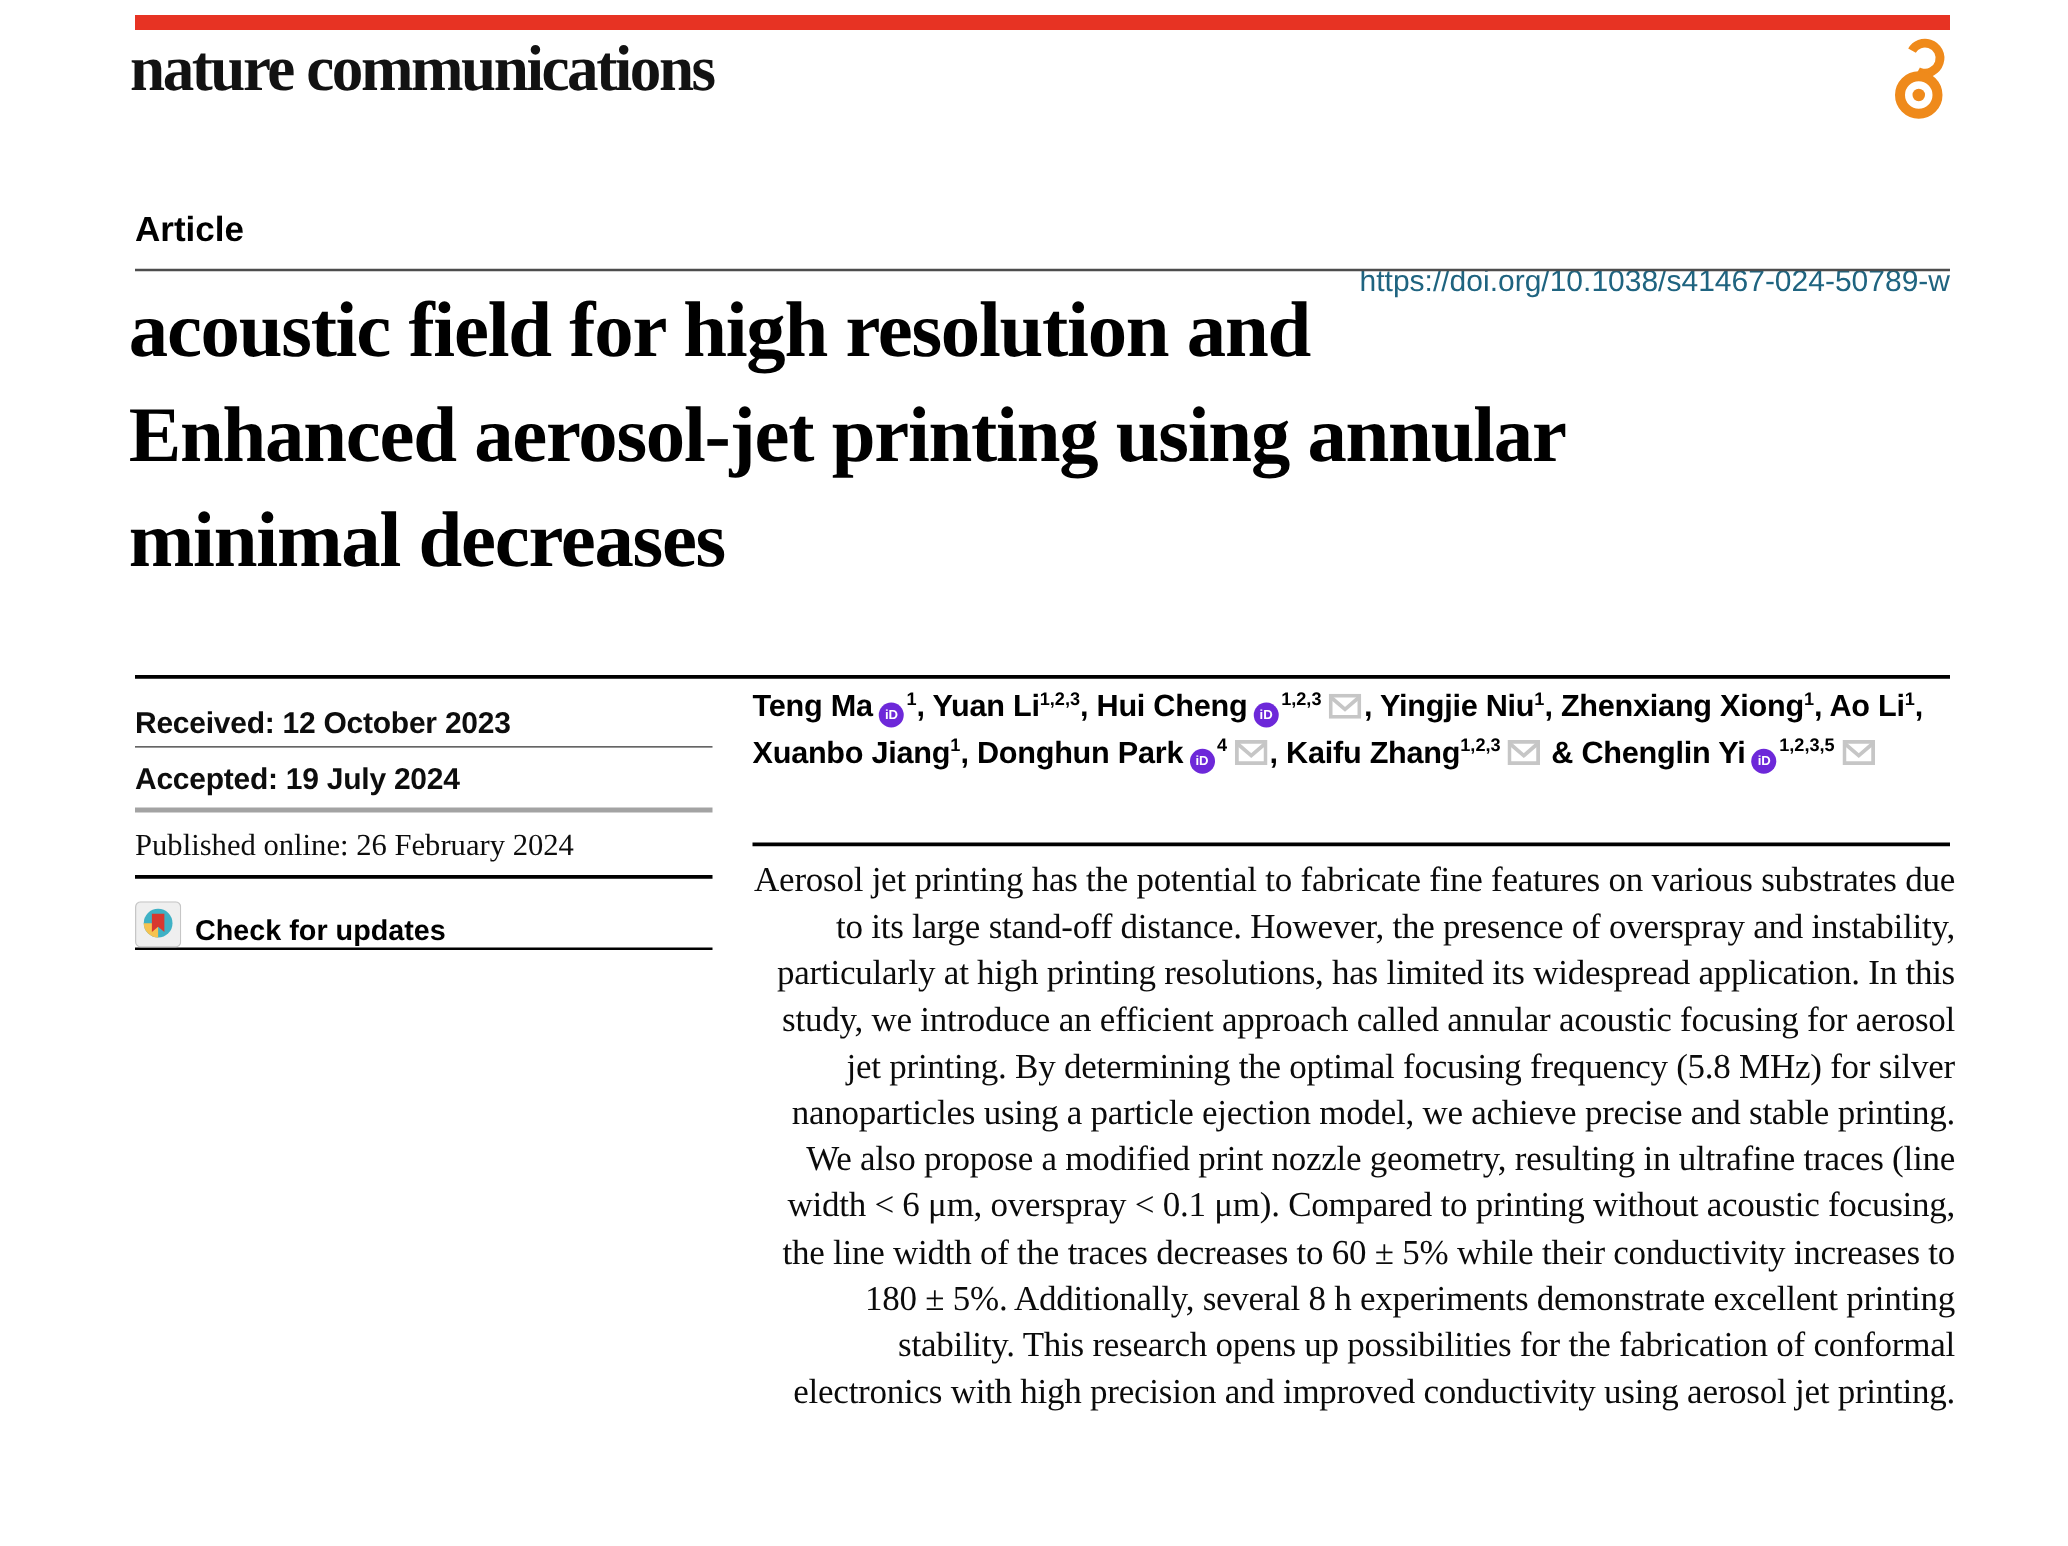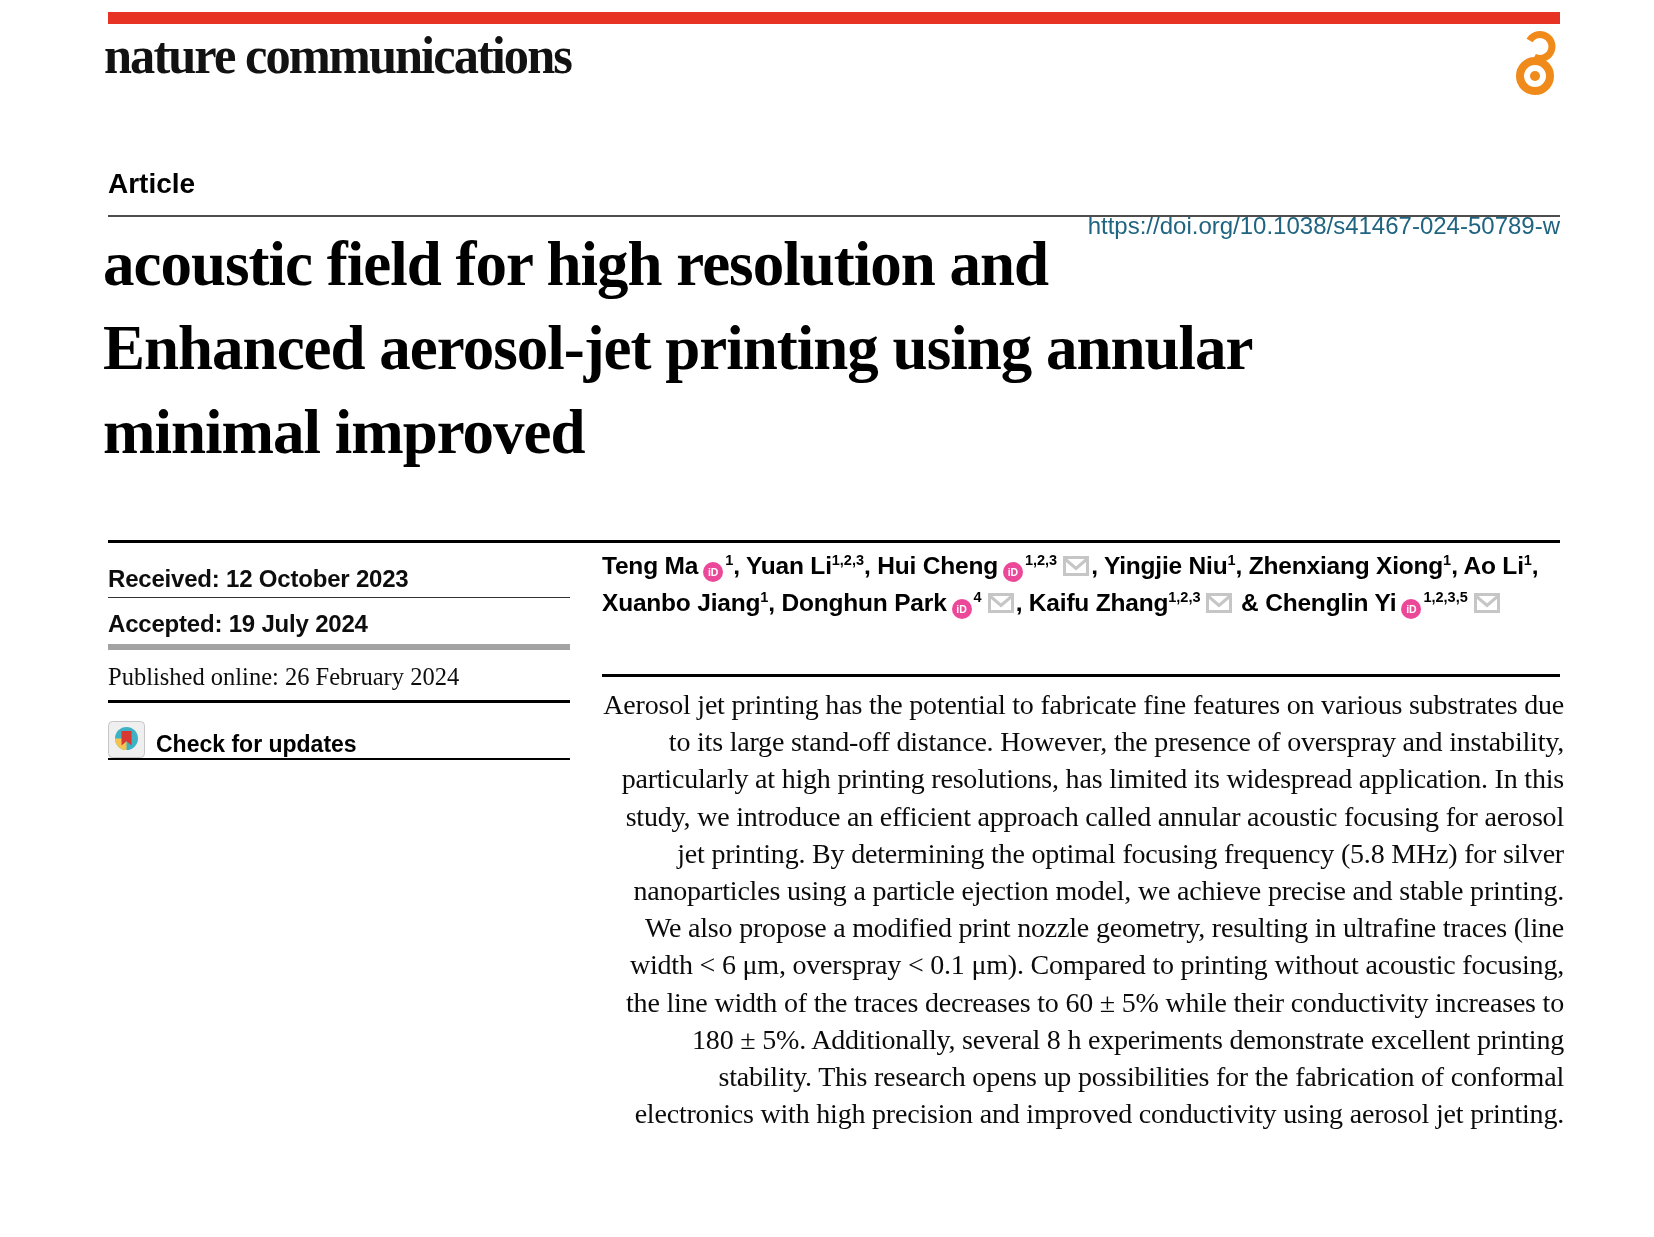--- a/index.html
+++ b/index.html
@@ -38,39 +38,39 @@
   }
   .title-line{white-space:nowrap;}
 
   
   #meta-rule{left:108px;top:540px;width:1452px;height:3px;background:#000;}
 
   
   #meta-col{left:108px;top:543px;width:462px;}
   .meta-row{box-sizing:border-box;}
   #row-received{height:55px;border-bottom:1px solid #333;padding-top:22px;}
-  #row-accepted{height:52px;border-bottom:6px solid #a3a3a3;padding-top:12px;}
+  #row-accepted{height:52px;border-bottom:4px solid #a3a3a3;padding-top:12px;}
   #row-published{height:53px;border-bottom:3px solid #000;padding-top:13px;}
   #row-badge{height:57px;border-bottom:2px solid #000;padding-top:12px;
              display:flex;align-items:flex-end;gap:11px;cursor:pointer;}
   .meta-sans{font-size:24px;font-weight:600;color:#0d0d0d;letter-spacing:-0.2px;}
   .meta-serif{font-family:"Liberation Serif",serif;font-size:24.5px;font-weight:400;color:#0d0d0d;}
   #badge-label{font-size:23px;font-weight:700;color:#000;}
 
   
   #authors-box{
     left:602px;top:549px;width:1000px;
     font-size:24.5px;font-weight:700;letter-spacing:-0.2px;color:#000;
     line-height:34px;
   }
   .author-line{white-space:nowrap;}
   .a-sup{font-size:14.5px;position:relative;top:-9px;letter-spacing:0;}
   .orcid-icon{
     display:inline-block;width:20px;height:20px;border-radius:50%;
-    background:#ec4899;color:#fff;font-size:10.5px;font-weight:700;
+    background:#6d28d9;color:#fff;font-size:10.5px;font-weight:700;
     text-align:center;line-height:20px;vertical-align:-2px;
     margin:0 2px 0 5px;cursor:pointer;letter-spacing:0;
   }
   .env-icon{display:inline-block;vertical-align:-2px;margin:0 2px 0 6px;cursor:pointer;}
 
   
   #abstract-rule{left:602px;top:674px;width:958px;height:3px;background:#000;}
   #abstract-text{
     left:602px;top:686px;width:962px;
     font-family:"Liberation Serif",serif;
@@ -94,21 +94,21 @@
   </svg>
 </div>
 
 <div class="abs" id="article-label">Article</div>
 <div class="abs" id="doi-link">https://doi.org/10.1038/s41467-024-50789-w</div>
 <div class="abs" id="article-rule"></div>
 
 <div class="abs" id="paper-title">
     <div class="title-line">acoustic field for high resolution and</div>
     <div class="title-line">Enhanced aerosol-jet printing using annular</div>
-    <div class="title-line">minimal improved</div>
+    <div class="title-line">minimal decreases</div>
   </div>
 
 <div class="abs" id="meta-rule"></div>
 
 <div class="abs" id="meta-col">
   <div class="meta-row" id="row-received">
     <span class="meta-sans">Received: 12 October 2023</span>
   </div>
   <div class="meta-row" id="row-accepted">
     <span class="meta-sans">Accepted: 19 July 2024</span>

